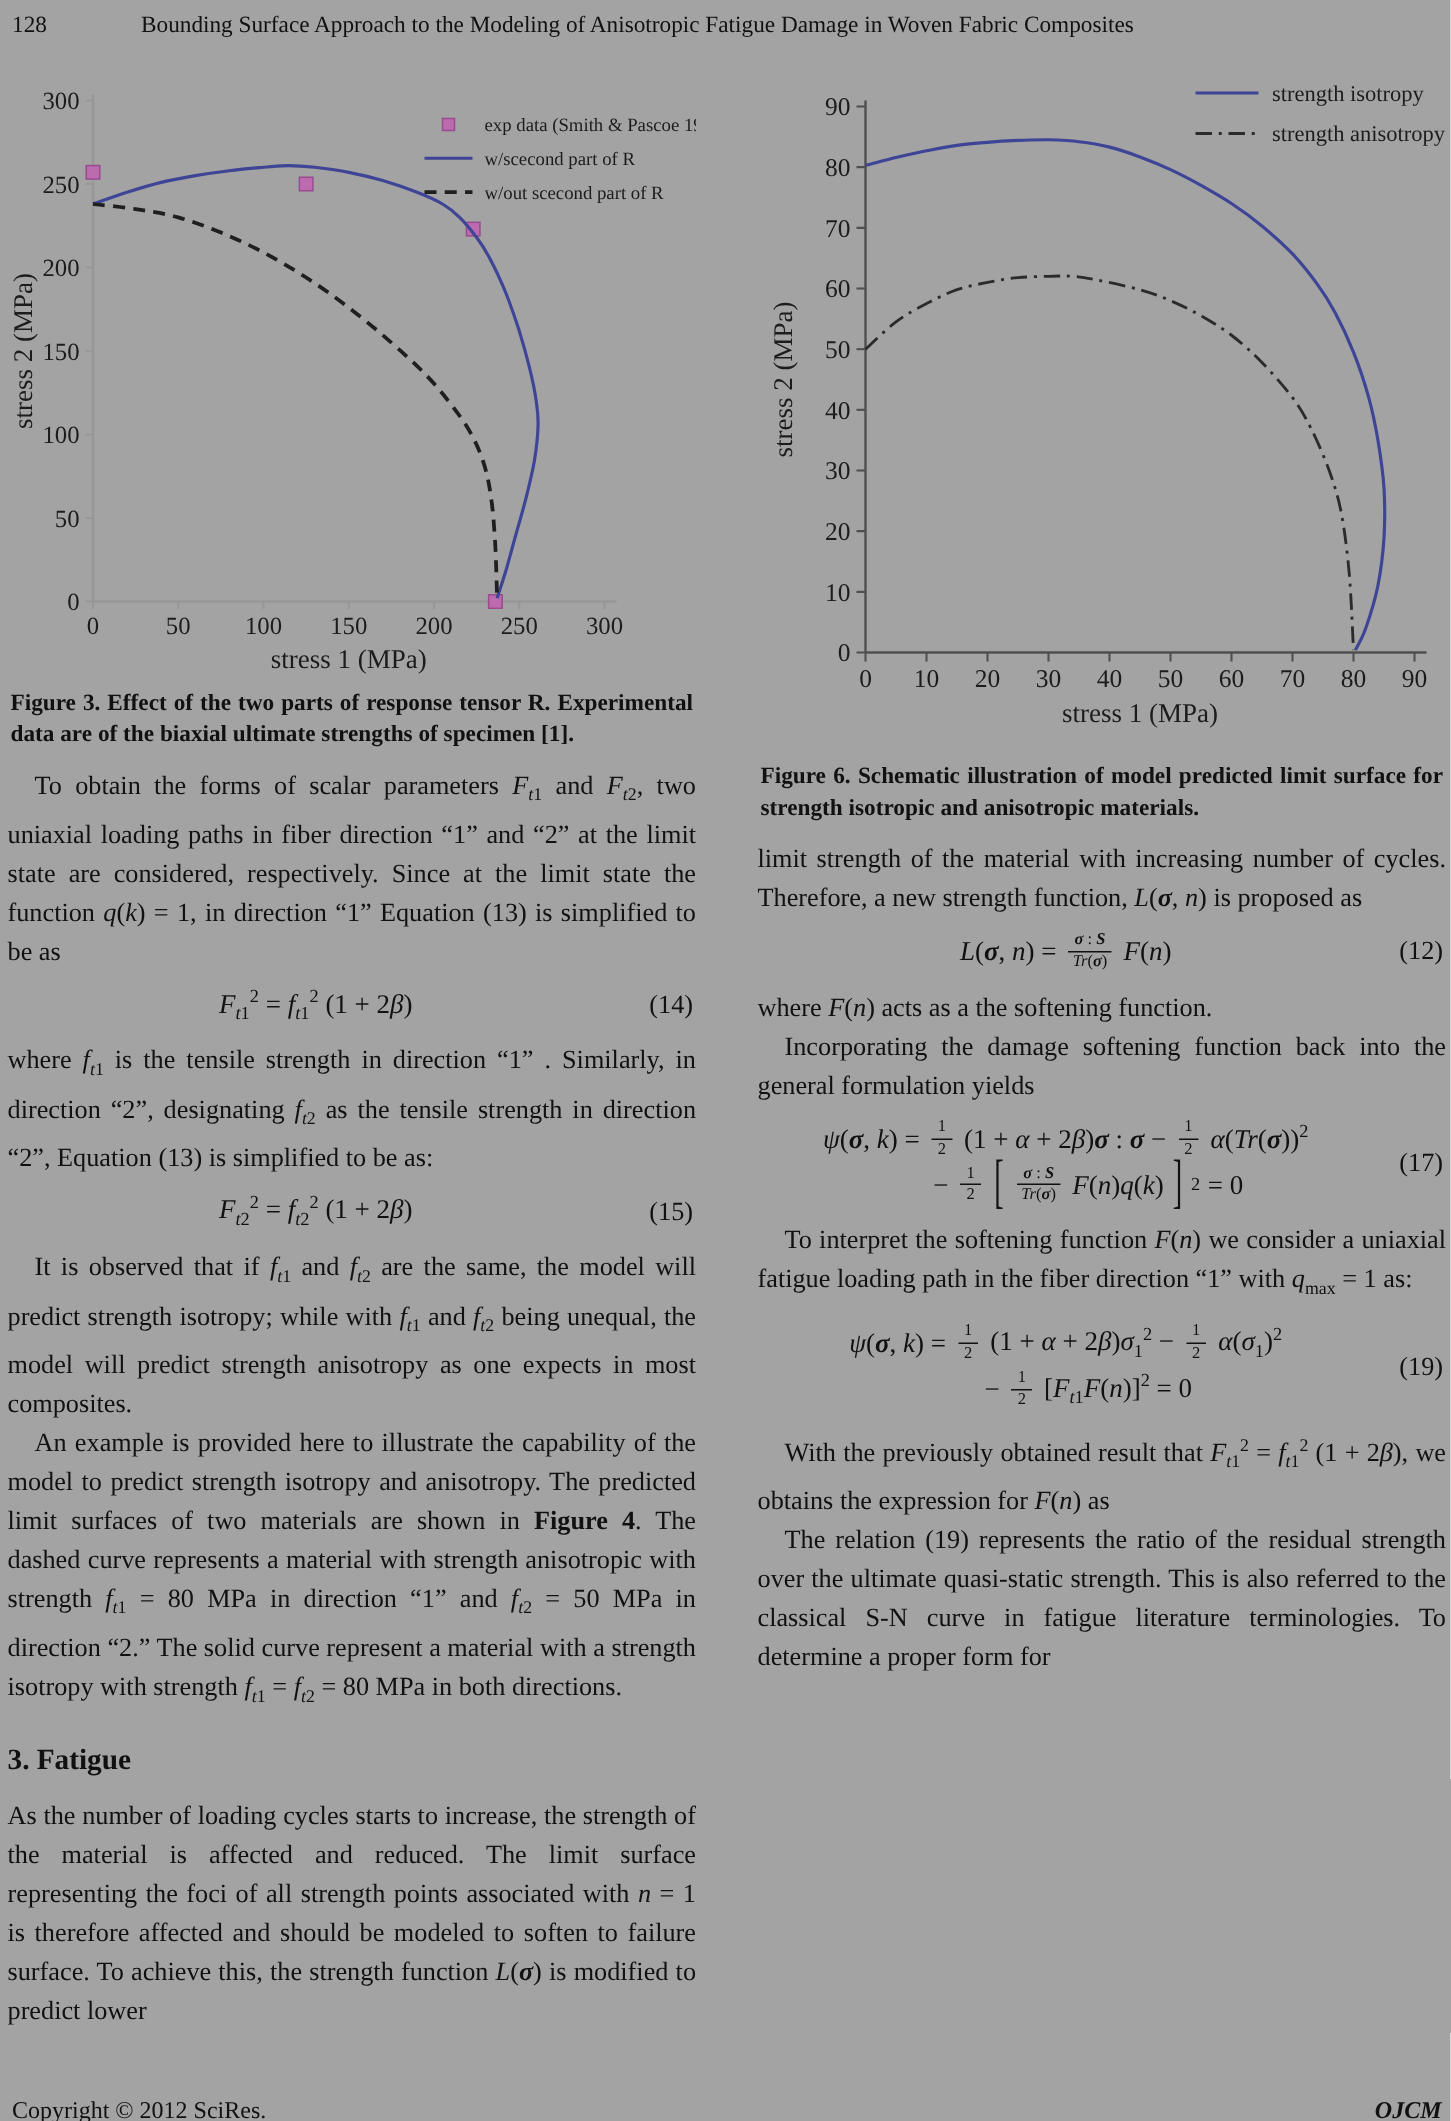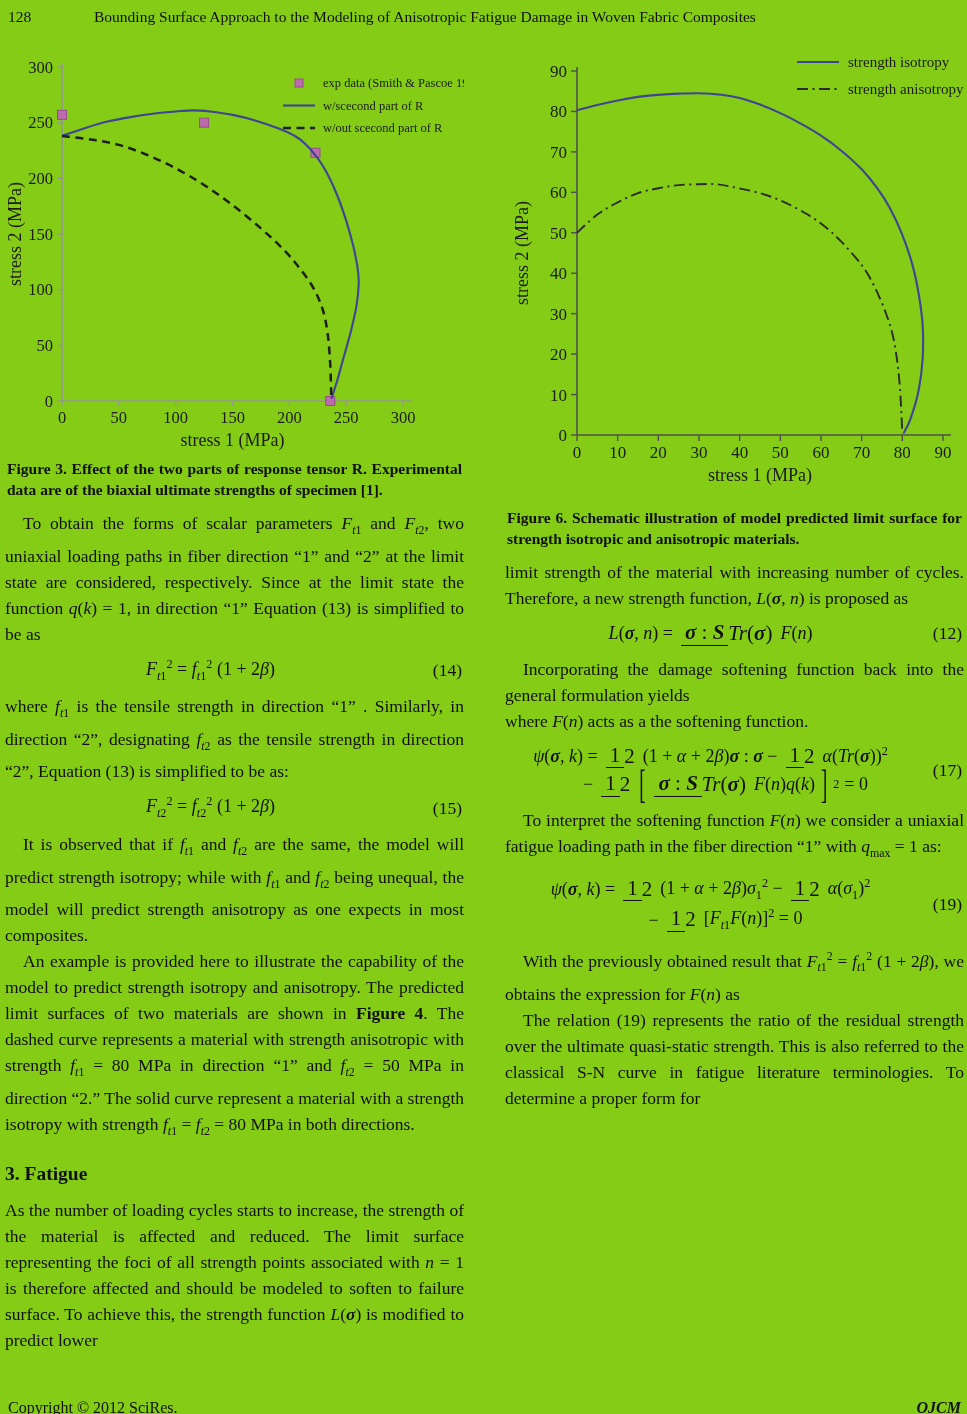--- a/index.html
+++ b/index.html
@@ -1,19 +1,19 @@
 <!DOCTYPE html>
 <html><head>
 <meta charset="utf-8">
 <style>
   html,body{margin:0;padding:0;background:#ffffff;}
   .page{
     position:relative;
     width:967px;height:1414px;
-    background:#84cc16;
+    background:#a3a3a3;
     font-family:"Liberation Serif", serif;
     color:#111;
     overflow:hidden;
   }
   .page-header{
     position:absolute;top:8px;left:8px;right:8px;
     font-size:15.5px;color:#111;
     display:flex;align-items:baseline;
   }
   .page-num{width:86px;}
@@ -55,24 +55,24 @@
     transform:translateY(-50%);
     font-size:17.5px;
   }
   .eq-line{
     display:flex;align-items:center;justify-content:center;
     gap:5px;line-height:1.25;
   }
   .eq-line + .eq-line{margin-top:4px;}
   .eq-line.shift{margin-left:30px;}
   .frac{
-    display:inline-flex;flex-direction:row;
+    display:inline-flex;flex-direction:column;
     vertical-align:middle;
     line-height:1.08;margin:0 3px;
-    font-size:21px;
+    font-size:11px;
   }
   .frac .fnum{border-bottom:1.4px solid #111;padding:0 4px 1px 4px;}
   .frac .fden{padding-top:1px;}
   .big-bracket{
     display:inline-block;
     transform:scaleY(2.1);
     font-size:19px;margin:0 1px;
     font-weight:400;
   }
   sup{font-size:68%;}
@@ -256,22 +256,22 @@
           <span><i>L</i>(<b><i>σ</i></b>, <i>n</i>) =</span>
           <span class="frac">
             <span class="fnum"><b><i>σ</i></b> : <b><i>S</i></b></span>
             <span class="fden"><i>Tr</i>(<b><i>σ</i></b>)</span>
           </span>
           <span><i>F</i>(<i>n</i>)</span>
         </span>
         <span class="eq-num">(12)</span>
       </div>
 
+      <p class="body">where <i>F</i>(<i>n</i>) acts as a the softening function.</p>
       <p class="body indent">Incorporating the damage softening function back into the general formulation yields</p>
-      <p class="body">where <i>F</i>(<i>n</i>) acts as a the softening function.</p>
 
       <div class="equation">
         <span class="eq-line">
           <span><i>ψ</i>(<b><i>σ</i></b>, <i>k</i>) =</span>
           <span class="frac">
             <span class="fnum">1</span>
             <span class="fden">2</span>
           </span>
           <span>(1 + <i>α</i> + 2<i>β</i>)<b><i>σ</i></b> : <b><i>σ</i></b> −</span>
           <span class="frac">

